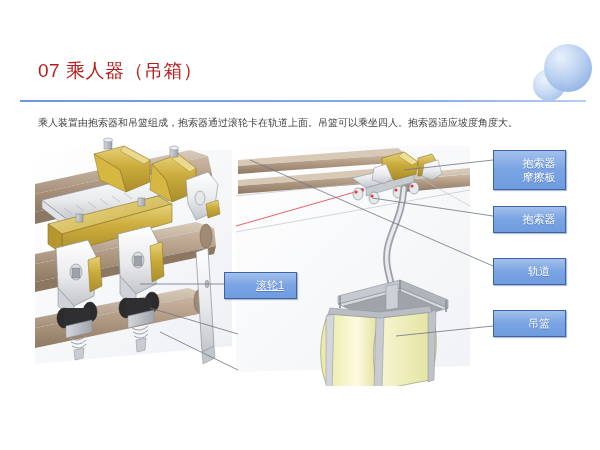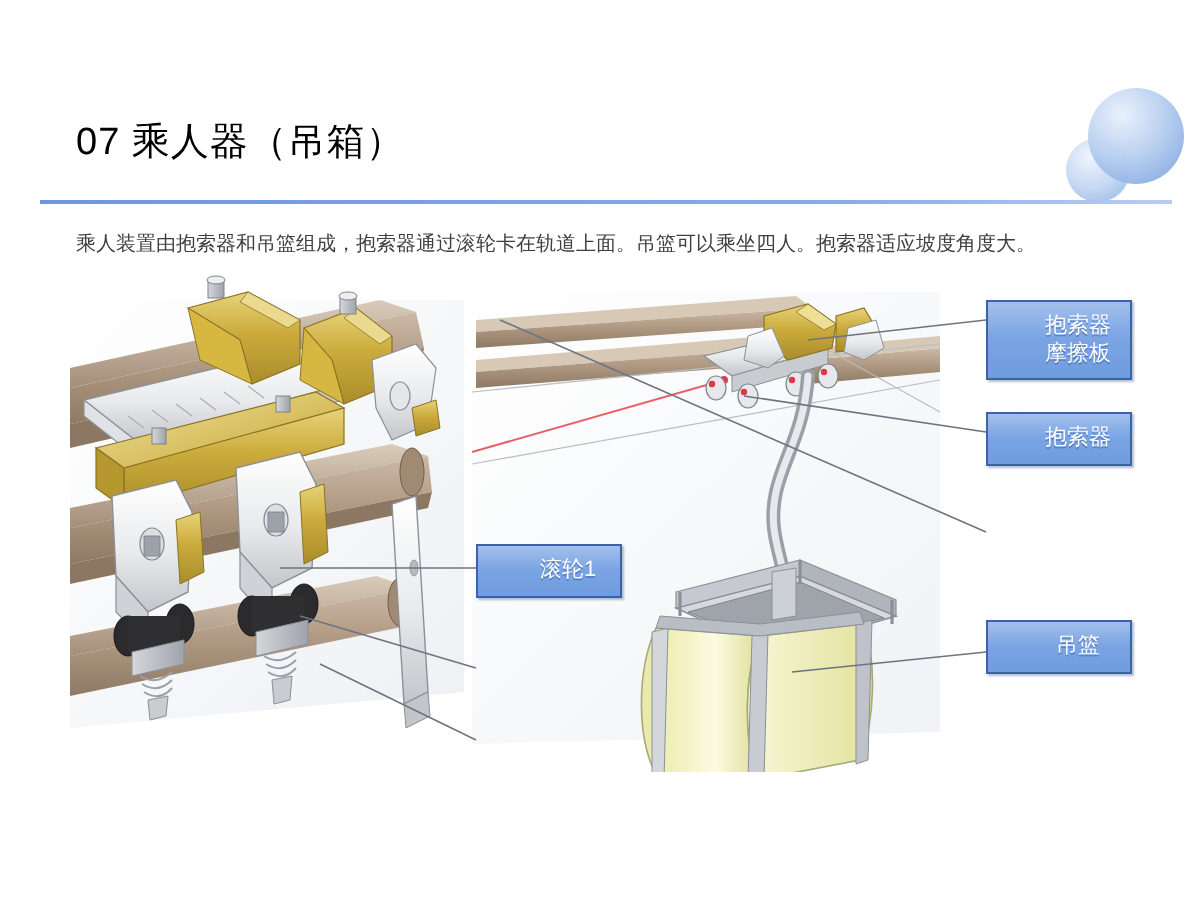--- a/index.html
+++ b/index.html
@@ -10,21 +10,21 @@
     overflow:hidden;position:relative;
   }
   .slide{position:absolute;inset:0;background:#fff;}
 
   
   .deco{position:absolute;right:0;top:38px;width:90px;height:68px;pointer-events:none;}
 
   
   .title{
     position:absolute;left:38px;top:58px;
-    font-size:19px;color:#000000;letter-spacing:.5px;white-space:nowrap;
+    font-size:19px;color:#b91c1c;letter-spacing:.5px;white-space:nowrap;
   }
   .rule{
     position:absolute;left:20px;top:100px;width:566px;height:2px;
     background:linear-gradient(90deg,#6d97e0 0%,#88aae8 70%,#b9cdf2 100%);
   }
   .subtitle{
     position:absolute;left:38px;top:116px;width:540px;
     font-size:10px;color:#3f3f3f;line-height:14px;white-space:nowrap;
   }
 
@@ -292,25 +292,26 @@
       <path d="M150 172 L238 198"></path>
       <path d="M160 196 L238 234"></path>
 
       <path d="M404 34 L493 24"></path>
       <path d="M372 62 L493 80"></path>
       <path d="M250 24 L493 130"></path>
       <path d="M396 200 L493 190"></path>
     </g>
   </svg>
 
-  <div class="callout" style="left:238px;top:272px;width:52px;height:25px;">滚轮1</div>
+  <div class="callout" style="left:224px;top:272px;width:52px;height:25px;text-decoration:underline;">滚轮1</div>
 
 
 
   <div class="callout two" style="left:493px;top:150px;width:52px;height:38px;white-space:pre-line;">抱索器
 摩擦板</div>
 
   <div class="callout" style="left:493px;top:206px;width:52px;height:25px;">抱索器</div>
 
+  <div class="callout" style="left:493px;top:258px;width:52px;height:25px;">轨道</div>
 
   <div class="callout" style="left:493px;top:310px;width:52px;height:25px;text-align:right;">吊篮</div>
 
 </div>
 
 </body></html>

